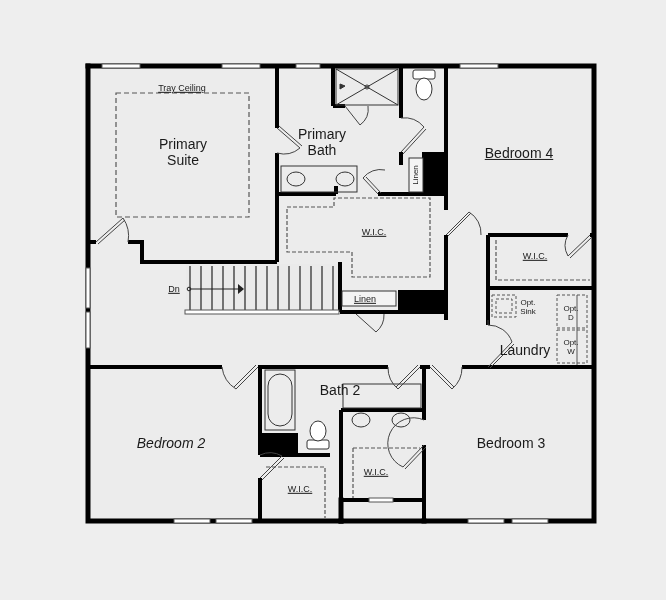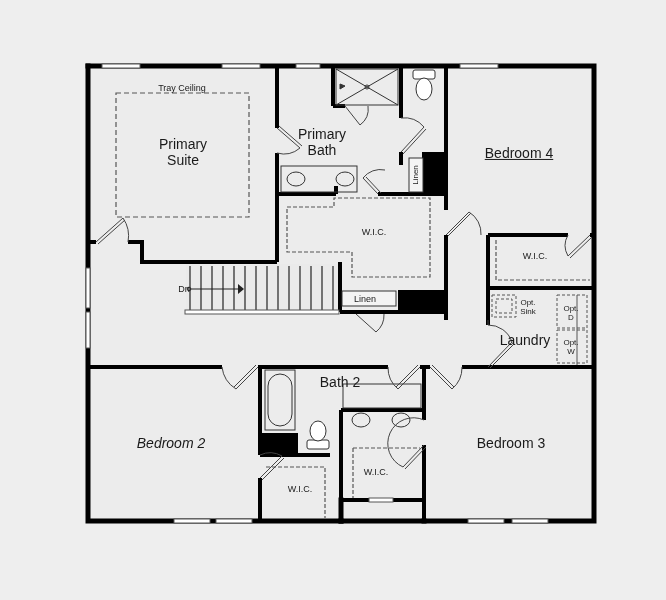--- a/index.html
+++ b/index.html
@@ -1,20 +1,20 @@
 <!DOCTYPE html>
 <html><head>
 <meta charset="utf-8">
 <style>
   html, body { margin:0; padding:0; background:#eeeeee; }
   body { width:666px; height:600px; overflow:hidden; font-family:"Liberation Sans", sans-serif; }
   #plan { position:absolute; left:0; top:0; width:666px; height:600px; }
   .lbl { position:absolute; color:#1a1a1a; text-align:center; line-height:1.15; white-space:nowrap; transform:translate(-50%,-50%); }
   .lg { font-size:14px; }
-  .sm { font-size:9px; }
+  .sm { font-size:9px;text-decoration:underline; }
   .xs { font-size:8px; }
   .vert { transform:translate(-50%,-50%) rotate(-90deg); }
 </style>
 </head>
 <body>
 
 <div id="plan">
 <svg width="666" height="600" viewBox="0 0 666 600">
   <rect x="0" y="0" width="666" height="600" fill="#eeeeee"></rect>
 
@@ -232,31 +232,31 @@
   </g>
 </svg>
 
 
 <div class="lbl lg" style="left:183px;top:152px;"><span style="white-space:pre-line">Primary
 Suite</span></div>
 <div class="lbl lg" style="left:322px;top:142px;"><span style="white-space:pre-line">Primary
 Bath</span></div>
 <div class="lbl lg" style="left:519px;top:153px;text-decoration:underline;">Bedroom 4</div>
 <div class="lbl lg" style="left:171px;top:443px;font-style:italic;">Bedroom 2</div>
-<div class="lbl lg" style="left:340px;top:382px;">Bath 2</div>
+<div class="lbl lg" style="left:340px;top:390px;">Bath 2</div>
 <div class="lbl lg" style="left:511px;top:443px;">Bedroom 3</div>
-<div class="lbl lg" style="left:525px;top:340px;">Laundry</div>
+<div class="lbl lg" style="left:525px;top:350px;">Laundry</div>
 
 
 <div class="lbl sm" style="left:182px;top:88px;">Tray Ceiling</div>
 <div class="lbl sm" style="left:374px;top:232px;">W.I.C.</div>
 <div class="lbl sm" style="left:535px;top:256px;">W.I.C.</div>
 <div class="lbl sm" style="left:300px;top:489px;">W.I.C.</div>
 <div class="lbl sm" style="left:376px;top:472px;">W.I.C.</div>
-<div class="lbl sm" style="left:184px;top:289px;">Dn</div>
+<div class="lbl sm" style="left:174px;top:289px;">Dn</div>
 <div class="lbl xs vert" style="left:416px;top:175px;">Linen</div>
 <div class="lbl sm" style="left:365px;top:299px;">Linen</div>
 <div class="lbl xs" style="left:528px;top:307px;"><span style="white-space:pre-line">Opt.
 Sink</span></div>
 <div class="lbl xs" style="left:571px;top:313px;"><span style="white-space:pre-line">Opt.
 D</span></div>
 <div class="lbl xs" style="left:571px;top:347px;"><span style="white-space:pre-line">Opt.
 W</span></div>
 </div>
 

